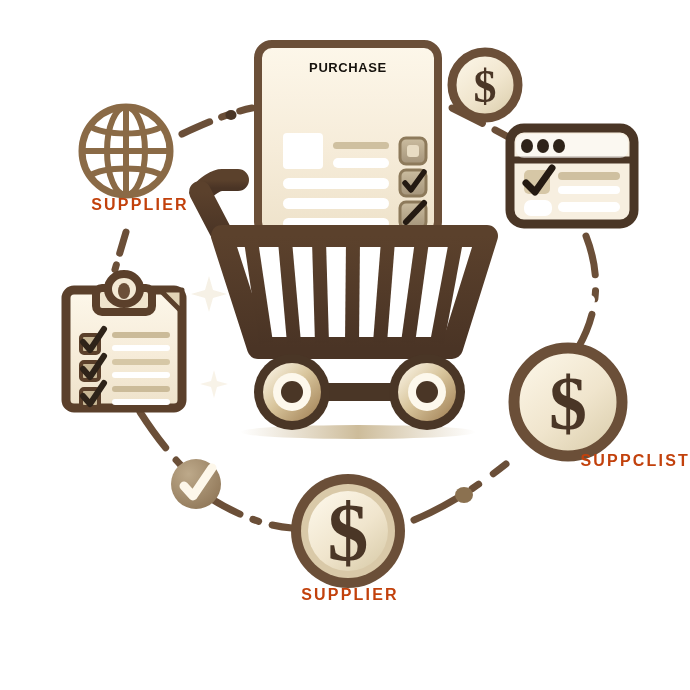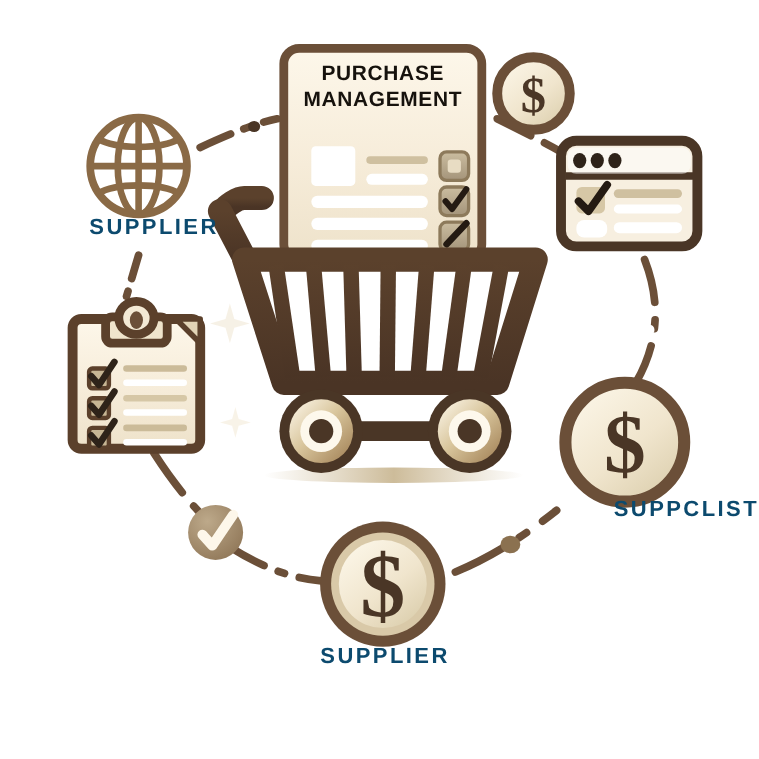--- a/index.html
+++ b/index.html
@@ -21,38 +21,38 @@
     position: absolute;
     inset: 0;
     width: 690px;
     height: 690px;
   }
   .lbl {
     position: absolute;
     font-family: "Liberation Sans", sans-serif;
     font-weight: bold;
     letter-spacing: 2.2px;
-    color: #0c4a6e;
-    font-size: 20px;
+    color: #c2410c;
+    font-size: 16px;
     white-space: nowrap;
     text-align: center;
     user-select: none;
   }
   #label-supplier-globe { left: 20px;  top: 196px; width: 240px; }
   #label-suppclist      { left: 470px; top: 452px; width: 220px; text-align: right; }
   #label-supplier-coin  { left: 230px; top: 586px; width: 240px; }
   .doc-title {
     position: absolute;
     left: 262px;
     top: 56px;
     width: 172px;
     text-align: center;
     font-family: "Liberation Sans", sans-serif;
     font-weight: bold;
-    font-size: 19px;
+    font-size: 13px;
     line-height: 23px;
     letter-spacing: 0.6px;
     color: #16120d;
     user-select: none;
     pointer-events: none;
   }
 </style>
 </head>
 <body>
 
@@ -270,21 +270,20 @@
       <circle cx="348" cy="531" r="57" fill="#6b4f38"></circle>
       <circle cx="348" cy="531" r="47" fill="#d9c9a8"></circle>
       <circle cx="348" cy="531" r="40" fill="url(#coinGrad)"></circle>
       <text x="348" y="560" text-anchor="middle" font-family="Liberation Serif, serif" font-size="82" font-weight="bold" fill="#4a3626">$</text>
     </g>
 
   </svg>
 
   <div class="doc-title">
     <div>PURCHASE</div>
-    <div>MANAGEMENT</div>
   </div>
 
   <div class="lbl" id="label-supplier-globe">SUPPLIER</div>
 
   <div class="lbl" id="label-suppclist">SUPPCLIST</div>
 
   <div class="lbl" id="label-supplier-coin">SUPPLIER</div>
 
 </div>
 

